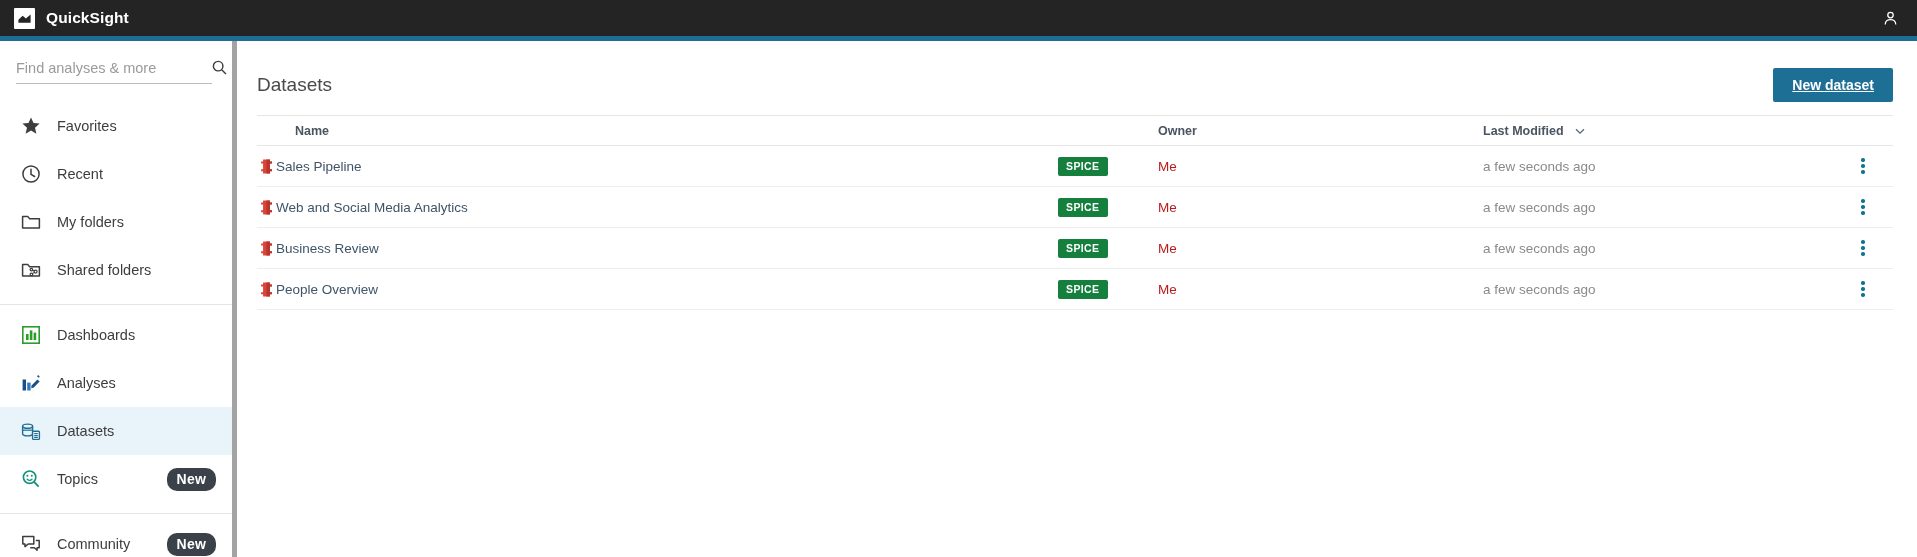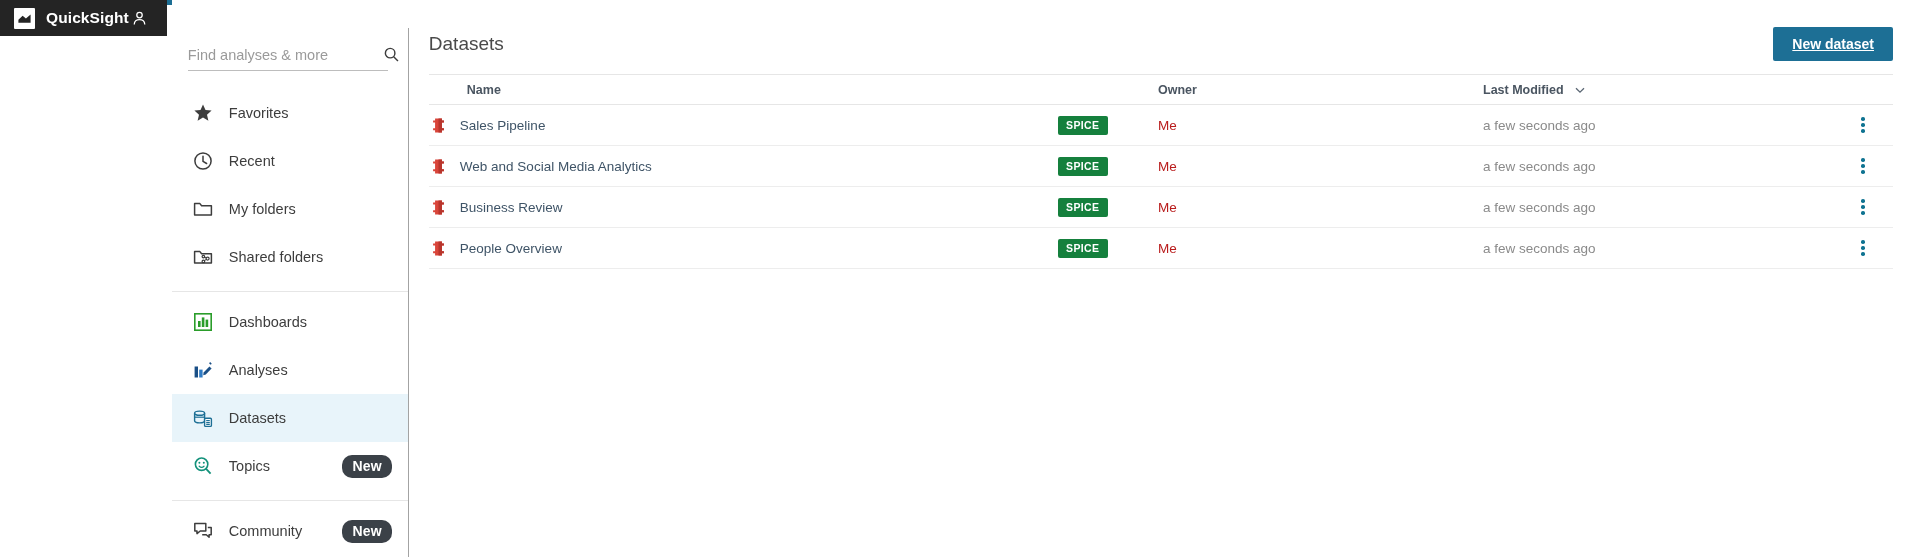--- a/index.html
+++ b/index.html
@@ -2,21 +2,21 @@
 <html><head>
 <meta charset="utf-8">
 <style>
   * { box-sizing: border-box; margin: 0; padding: 0; }
   html, body {
     width: 1917px; height: 557px;
     background: #fff;
     font-family: "Liberation Sans", sans-serif;
     overflow: hidden;
   }
-  .app { position: relative; width: 1917px; height: 557px; display: flex; }
+  .app { position: relative; width: 1917px; height: 557px; display: flex; flex-direction: column; }
 
   
   .topbar {
     height: 36px; background: #242424;
     display: flex; align-items: center; justify-content: space-between;
     padding: 0 16px 0 14px; flex: 0 0 36px;
   }
   .brand { display: flex; align-items: center; gap: 11px; }
   .brand-logo {
     width: 21px; height: 21px; background: #ffffff; border-radius: 1px;
@@ -26,22 +26,22 @@
   .user-icon { width: 22px; height: 22px; display:flex; align-items:center; justify-content:center; cursor: pointer; }
 
   .accent-stripe { height: 5px; background: #1c6e94; flex: 0 0 5px; }
 
   
   .body { display: flex; flex: 1 1 auto; min-height: 0; }
 
   
   .sidebar {
     width: 237px; flex: 0 0 237px; background: #ffffff;
-    border-right: 1px solid #a3a3a3; position: relative;
-    display: flex; flex-direction: column; margin-top: 28px;
+    border-right: 5px solid #a3a3a3; position: relative;
+    display: flex; flex-direction: column;
   }
   .search-wrap { padding: 18px 20px 0 16px; }
   .search-row {
     display: flex; align-items: center; gap: 6px;
     border-bottom: 1px solid #bdbdbd; padding-bottom: 7px;
   }
   .search-input {
     border: none; outline: none; flex: 1 1 auto;
     font-family: "Liberation Sans", sans-serif;
     font-size: 14.5px; color: #555; background: transparent;
@@ -85,21 +85,21 @@
   .col-name  { flex: 1 1 auto; padding-left: 38px; min-width: 0; }
   .col-badge { flex: 0 0 100px; }
   .col-owner { flex: 0 0 325px; }
   .col-mod   { flex: 0 0 350px; display: flex; align-items: center; gap: 10px; }
   .col-kebab { flex: 0 0 60px; display: flex; justify-content: center; }
 
   .row {
     display: flex; align-items: center; height: 41px;
     border-bottom: 1px solid #ededed; font-size: 13.5px; cursor: pointer;
   }
-  .row .col-name { display: flex; align-items: center; gap: 12px; padding-left: 0; }
+  .row .col-name { display: flex; align-items: center; padding-left: 0; }
   .ds-icon { width: 19px; height: 19px; flex: 0 0 19px; display:flex; align-items:center; justify-content:center; }
   .ds-name { color: #3f5467; }
   .badge-spice {
     display: inline-block; background: #15803d; color: #fff;
     font-size: 10.5px; font-weight: 700; letter-spacing: .4px;
     padding: 3px 8px 4px; border-radius: 2px;
   }
   .owner-txt { color: #b91c1c; }
   .mod-txt { color: #8a8a8a; }
   .kebab { background: none; border: none; cursor: pointer; padding: 4px 8px; line-height: 0; }

